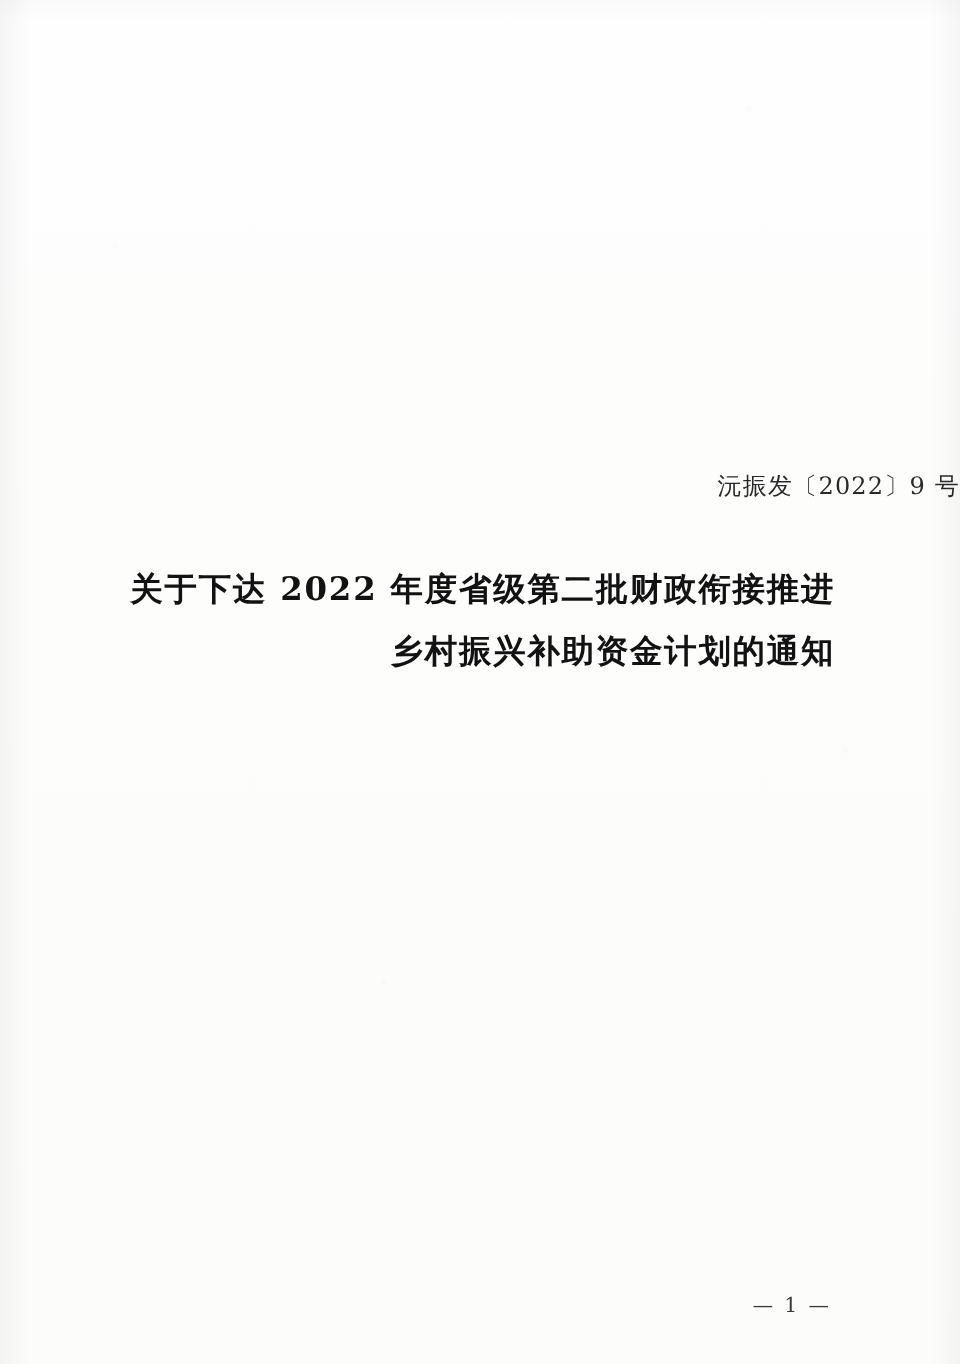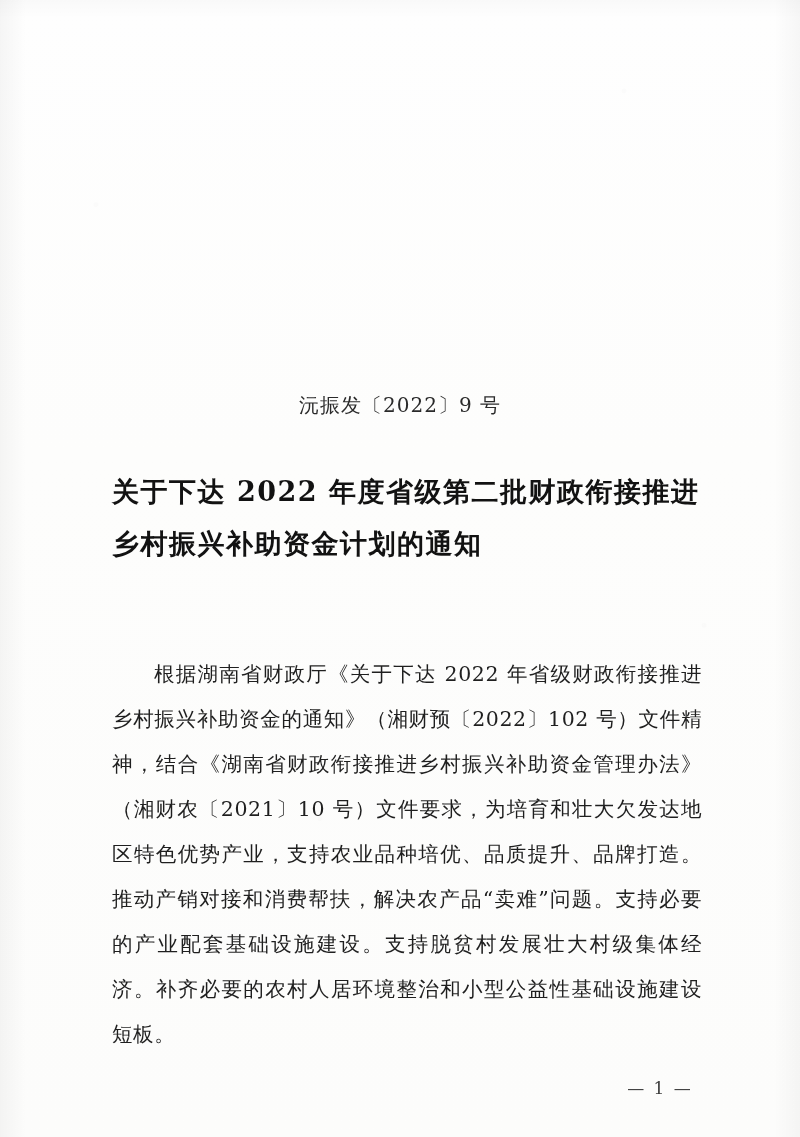--- a/index.html
+++ b/index.html
@@ -41,34 +41,34 @@
     width: 800px;
     height: 1137px;
   }
 
   
   .doc-number {
     position: absolute;
     left: 0;
     top: 392px;
     width: 800px;
-    text-align: center;
+    text-align: right;
     font-size: 20px;
     letter-spacing: 1px;
     color: #2a2a2a;
     font-family: "DejaVu Serif", "Liberation Serif", serif;
   }
 
   
   .title-block {
     position: absolute;
-    left: 112px;
+    left: 96px;
     top: 466px;
     width: 600px;
-    text-align: left;
+    text-align: right;
   }
   .title-line {
     font-size: 27px;
     font-weight: bold;
     line-height: 52px;
     letter-spacing: 1.5px;
     color: #121212;
     font-family: "DejaVu Serif", "Liberation Serif", serif;
   }
 
@@ -145,20 +145,19 @@
   <div class="content">
 
     <div class="doc-number">沅振发〔2022〕9 号</div>
 
     <div class="title-block">
       <div class="title-line">关于下达 2022 年度省级第二批财政衔接推进</div>
       <div class="title-line">乡村振兴补助资金计划的通知</div>
     </div>
 
 
-    <div class="body-para">根据湖南省财政厅《关于下达 2022 年省级财政衔接推进乡村振兴补助资金的通知》（湘财预〔2022〕102 号）文件精神，结合《湖南省财政衔接推进乡村振兴补助资金管理办法》（湘财农〔2021〕10 号）文件要求，为培育和壮大欠发达地区特色优势产业，支持农业品种培优、品质提升、品牌打造。推动产销对接和消费帮扶，解决农产品“卖难”问题。支持必要的产业配套基础设施建设。支持脱贫村发展壮大村级集体经济。补齐必要的农村人居环境整治和小型公益性基础设施建设短板。</div>
 
     <div class="page-footer">
       <span class="pf-inner">— 1 —</span>
     </div>
 
   </div>
 </div>
 
 </body></html>

